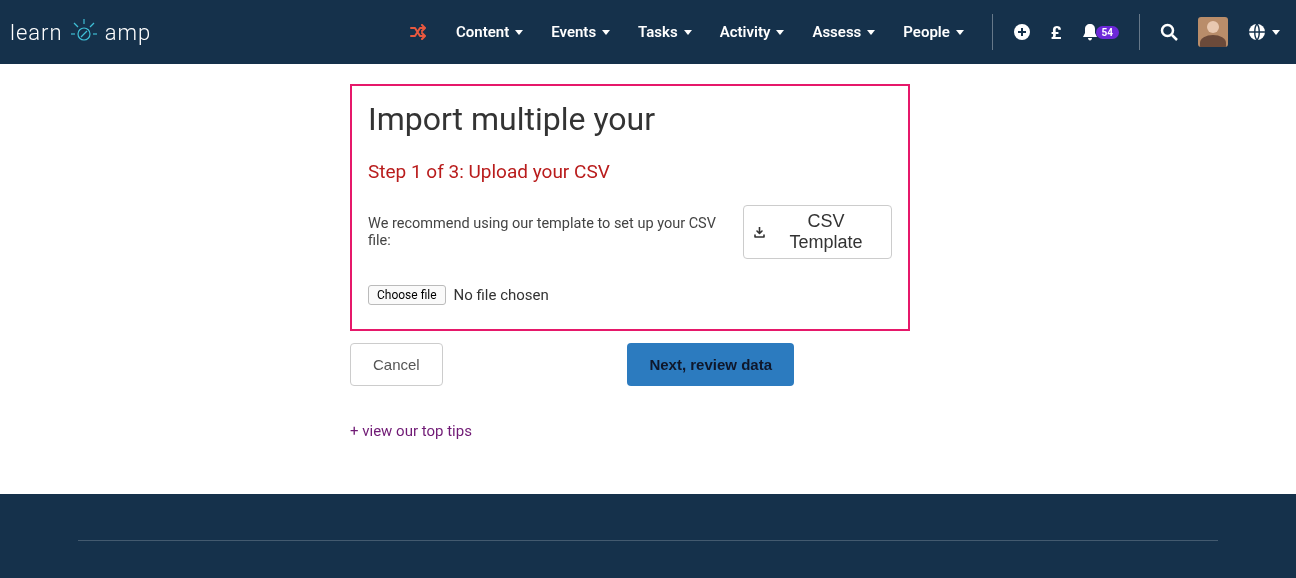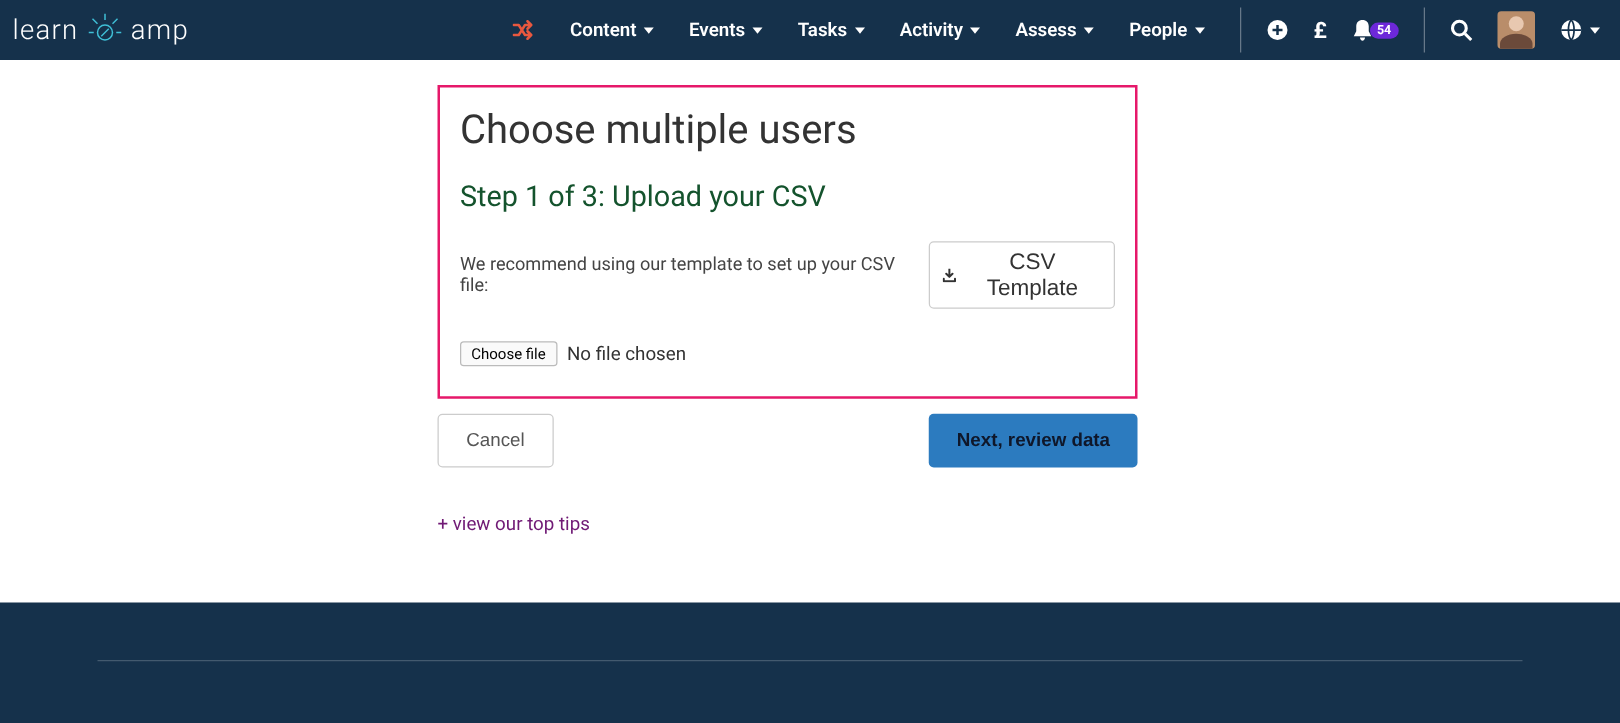--- a/index.html
+++ b/index.html
@@ -1,21 +1,21 @@
 <!DOCTYPE html>
 <html><head>
   <meta charset="utf-8">
   <style>
     * { margin: 0; padding: 0; box-sizing: border-box; }
     body { font-family: -apple-system, BlinkMacSystemFont, "Segoe UI", Roboto, Helvetica, Arial, sans-serif; background: #fff; color: #333; }
 
     
     .navbar {
       background: #15314b;
-      height: 48px;
+      height: 64px;
       display: flex;
       align-items: center;
       padding: 0 16px 0 10px;
       color: #fff;
     }
     .logo {
       display: flex;
       align-items: center;
       gap: 4px;
       font-size: 22px;
@@ -110,22 +110,22 @@
       border: 2px solid #e6186a;
       padding: 14px 16px 24px 16px;
     }
     h1 {
       font-size: 32px;
       font-weight: 400;
       color: #333;
       margin-bottom: 22px;
     }
     .step {
-      font-size: 23px;
-      color: #14532d;
+      font-size: 19px;
+      color: #b91c1c;
       margin-bottom: 22px;
       font-weight: 400;
     }
     .recommend-row {
       display: flex;
       align-items: center;
       gap: 14px;
       margin-bottom: 26px;
     }
     .recommend-row p { font-size: 14.5px; color: #444; }
@@ -161,21 +161,21 @@
       background: #fafafa;
       cursor: pointer;
       font-family: inherit;
     }
     .file-status { font-size: 15px; color: #333; }
 
     .actions {
       display: flex;
       justify-content: space-between;
       margin-top: 12px;
-      width: 560px;
+      width: 444px;
     }
     .btn-cancel {
       border: 1px solid #ccc;
       background: #fff;
       color: #555;
       padding: 12px 22px;
       border-radius: 4px;
       font-size: 15px;
       cursor: pointer;
     }
@@ -298,21 +298,21 @@
           <circle cx="9" cy="9" r="8" fill="#fff"></circle>
           <path d="M1 9 L17 9 M9 1 C6 4 6 14 9 17 M9 1 C12 4 12 14 9 17" stroke="#15314b" stroke-width="1.4" fill="none"></path>
         </svg>
       <span class="caret"></span>
     </span>
   </div>
 </div>
 
 <div class="content">
   <div class="panel">
-    <h1>Choose multiple users</h1>
+    <h1>Import multiple your</h1>
     <div class="step">Step 1 of 3: Upload your CSV</div>
     <div class="recommend-row">
       <p>We recommend using our template to set up your CSV file:</p>
       <button class="template-btn">
         <span>
           <svg width="11" height="11" viewBox="0 0 11 11">
               <path d="M5.5 0 L5.5 6 M3 4 L5.5 6.5 L8 4 M1 8 L1 10 L10 10 L10 8" stroke="#333" stroke-width="1.6" fill="none" stroke-linecap="round" stroke-linejoin="round"></path>
             </svg>
         </span>
         <span>CSV Template</span>

